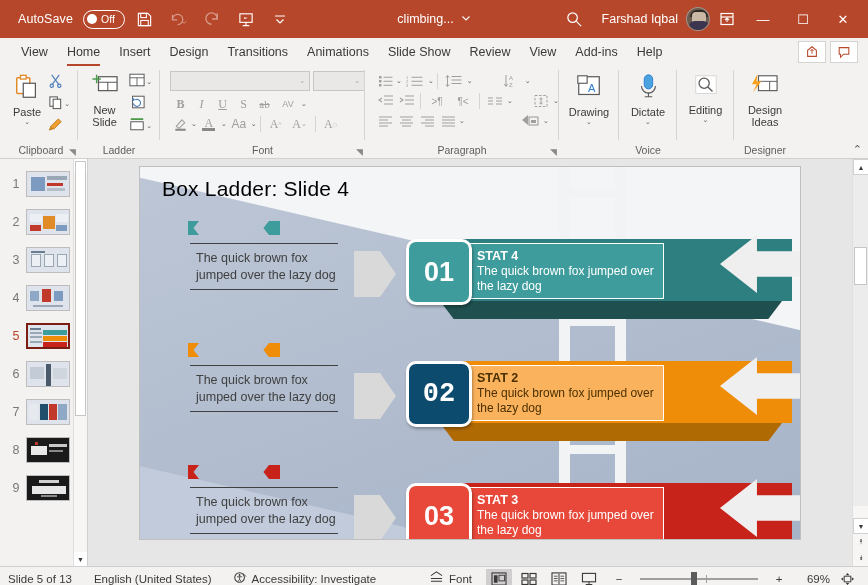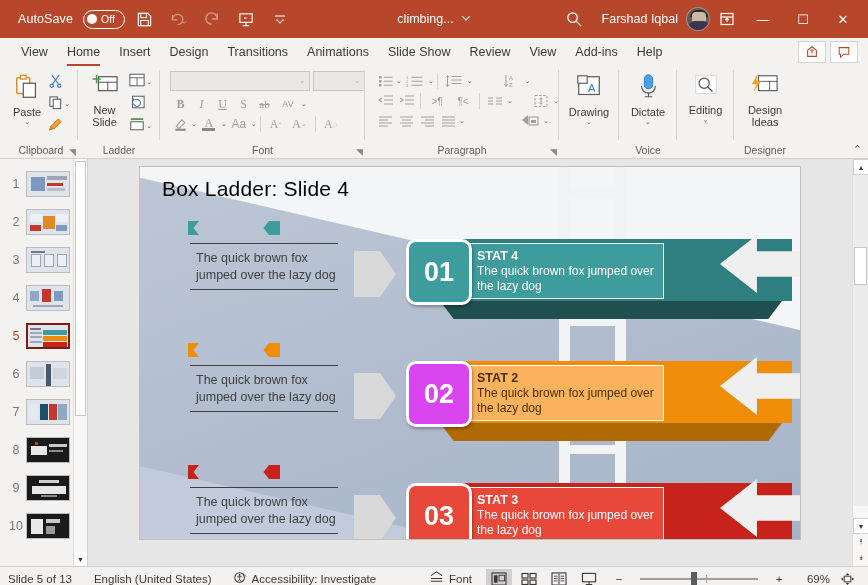--- a/index.html
+++ b/index.html
@@ -786,28 +786,20 @@
 
       <div class="thumb-row">
         <span class="thumb-num">9</span>
         <div class="thumb-img dark">
           <div class="ti-b" style="left:12px;top:4px;width:20px;height:3px;background:#d0d0d0;"></div>
           <div class="ti-b" style="left:5px;top:10px;width:34px;height:8px;background:#e8e8e8;"></div>
           <div class="ti-b" style="left:14px;top:19px;width:16px;height:2px;background:#8a8a8a;"></div>
         </div>
       </div>
 
-      <div class="thumb-row">
-        <span class="thumb-num">10</span>
-        <div class="thumb-img dark">
-          <div class="ti-b" style="left:4px;top:5px;width:12px;height:15px;background:#e8e8e8;"></div>
-          <div class="ti-b" style="left:19px;top:5px;width:14px;height:4px;background:#c9c9c9;"></div>
-          <div class="ti-b" style="left:19px;top:12px;width:9px;height:8px;background:#9a9a9a;"></div>
-        </div>
-      </div>
 
     </div>
     <div class="tscroll">
       <div class="track"></div>
       <div class="arr">▲</div>
       <div class="thumbbar"></div>
       <div class="arr bot">▼</div>
     </div>
   </div>
 
@@ -867,21 +859,21 @@
         <div class="chevron"></div>
         <div class="banner orange">
           <div class="side-l" style="background:#e8870c; clip-path:polygon(0 18%,100% 0,100% 100%,0 82%);"></div>
           <div class="face" style="background:#ef8c08;"></div>
           <div class="bottom" style="background:#b06a04;"></div>
           <div class="panel" style="background:#fbb25c;">
             <div class="ttl">STAT 2</div>
             <div class="bdy">The quick brown fox jumped over the lazy dog</div>
           </div>
         </div>
-        <div class="numbox" style="background:#d946ef;">
+        <div class="numbox" style="background:#0c4a6e;font-family:Liberation Mono, monospace;">
           <span>02</span>
         </div>
         <div class="bigarrow"></div>
       </div>
 
       <div class="row r3">
         <div class="ovr-banner" style="background:#c8231a;">
           <span class="inner">OVERVIEW</span>
         </div>
         <div class="leftbox">

